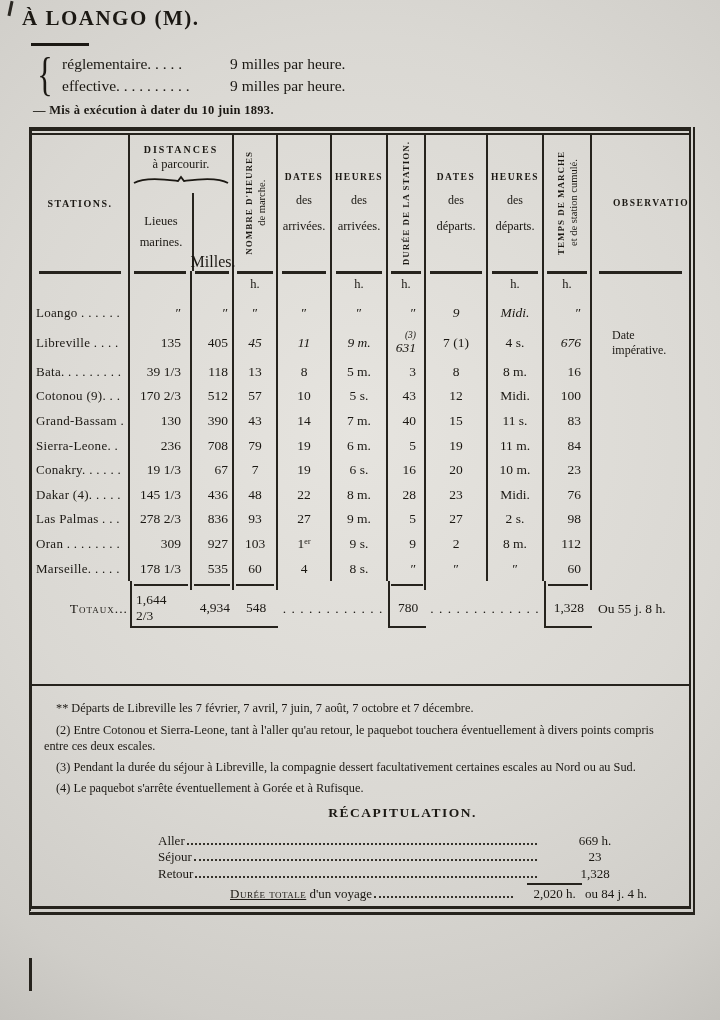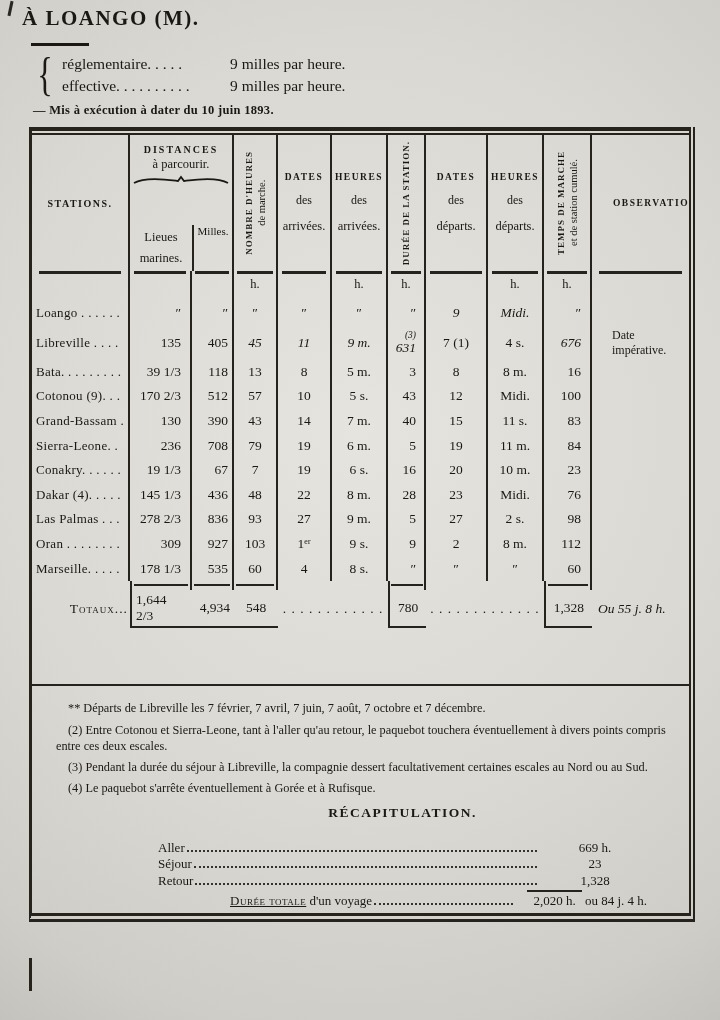--- a/index.html
+++ b/index.html
@@ -36,27 +36,27 @@
   }
   .frame-topline{height:4px;background:var(--line);}
   .frame-topline2{height:2px;background:var(--line);margin-top:2px;}
   
   .grid{display:grid;grid-template-columns:98px 62px 42px 44px 54px 56px 38px 62px 56px 48px minmax(0,1fr);}
   
   .thead{height:136px;}
   .hc{border-right:2px solid var(--line);display:flex;flex-direction:column;align-items:center;justify-content:center;text-align:center;overflow:hidden;}
   .hc.last{border-right:none;padding-left:40px;}
   .caps-s{font-size:10px;font-weight:bold;letter-spacing:1.5px;}
-  .h-dist{grid-column:2/4;border-right:2px solid var(--line);display:flex;flex-direction:column;align-items:stretch;justify-content:flex-start;gap:32px;}
+  .h-dist{grid-column:2/4;border-right:2px solid var(--line);display:flex;flex-direction:column;align-items:stretch;justify-content:flex-start;}
   .h-dist-top{height:58px;display:flex;flex-direction:column;align-items:center;justify-content:center;gap:2px;}
   .dist-l1{font-size:10px;font-weight:bold;letter-spacing:2px;}
   .dist-l2{font-size:12.5px;}
   .h-dist-sub{flex:1;display:grid;grid-template-columns:62px minmax(0,1fr);}
   .h-sub-lieues{display:flex;flex-direction:column;justify-content:center;align-items:center;font-size:12.5px;line-height:1.7;}
-  .h-sub-milles{border-left:2px solid var(--line);display:flex;align-items:flex-start;justify-content:center;font-size:11px;}
+  .h-sub-milles{border-left:2px solid var(--line);display:flex;align-items:flex-end;justify-content:center;font-size:16px;}
   .vtext{writing-mode:vertical-rl;transform:rotate(180deg);text-align:center;}
   .vtext div{margin:0 2px;}
   .vt-b{font-size:9px;font-weight:bold;letter-spacing:1px;}
   .vt-n{font-size:10.5px;}
   .h3-1{font-size:9.5px;font-weight:bold;letter-spacing:1.5px;margin-bottom:11px;}
   .h3-2{font-size:12px;margin-bottom:11px;}
   .h3-3{font-size:12.5px;}
   
   .units{height:30px;}
   .uc{border-right:2px solid var(--line);text-align:center;padding-top:0;}
@@ -80,28 +80,28 @@
   
   .trules{height:9px;}
   .trules>div{position:relative;}
   .trules .rule{position:absolute;left:4%;right:4%;top:3px;height:2.5px;background:var(--line);}
   .bl{border-left:2px solid var(--line);}
   .br{border-right:2px solid var(--line);}
   .bb{border-bottom:2.5px solid var(--line);}
   .trow .bc{min-height:30px;border-right:none;font-size:13.5px;}
   .t-label{justify-content:flex-end;font-variant:small-caps;letter-spacing:1px;font-size:14px;padding-right:2px;}
   .t-dots{grid-column:span 2;justify-content:center;white-space:nowrap;overflow:hidden;font-size:13px;letter-spacing:1px;}
-  .t-obs{justify-content:flex-start;padding-left:6px;font-size:13px;font-style:italic;}
+  .t-obs{justify-content:flex-start;padding-left:6px;font-size:13px;}
   
   .sep{height:2.5px;background:var(--line);margin-top:56px;}
-  .notes{padding:9px 16px 0 24px;}
+  .notes{padding:9px 16px 0 12px;}
   .notes p{font-size:12.3px;line-height:1.32;margin:5px 0;text-indent:12px;}
   
   .recap{margin:8px 42px 4px 126px;}
-  .recap-title{text-align:center;font-weight:bold;font-size:13.5px;letter-spacing:1.5px;margin-bottom:19px;}
+  .recap-title{text-align:center;font-weight:bold;font-size:13.5px;letter-spacing:1.5px;margin-bottom:12px;}
   .recap-row{display:flex;align-items:baseline;font-size:13px;line-height:1.3;}
   .leader{flex:1;border-bottom:2px dotted #35322b;margin:0 6px 3px 2px;min-width:18px;}
   .recap-value{width:104px;text-align:center;}
   .recap-total{display:flex;align-items:baseline;margin-top:3px;padding-left:72px;font-size:13px;}
   .sc{font-variant:small-caps;letter-spacing:.5px;text-decoration:underline;}
   .rt-value{margin-left:8px;white-space:nowrap;}
   .rt-main{border-top:2px solid var(--line);padding:1px 6px 0;}
   .left-tail{position:absolute;left:29px;top:958px;width:3px;height:33px;background:var(--line);}
 </style>
 </head>

